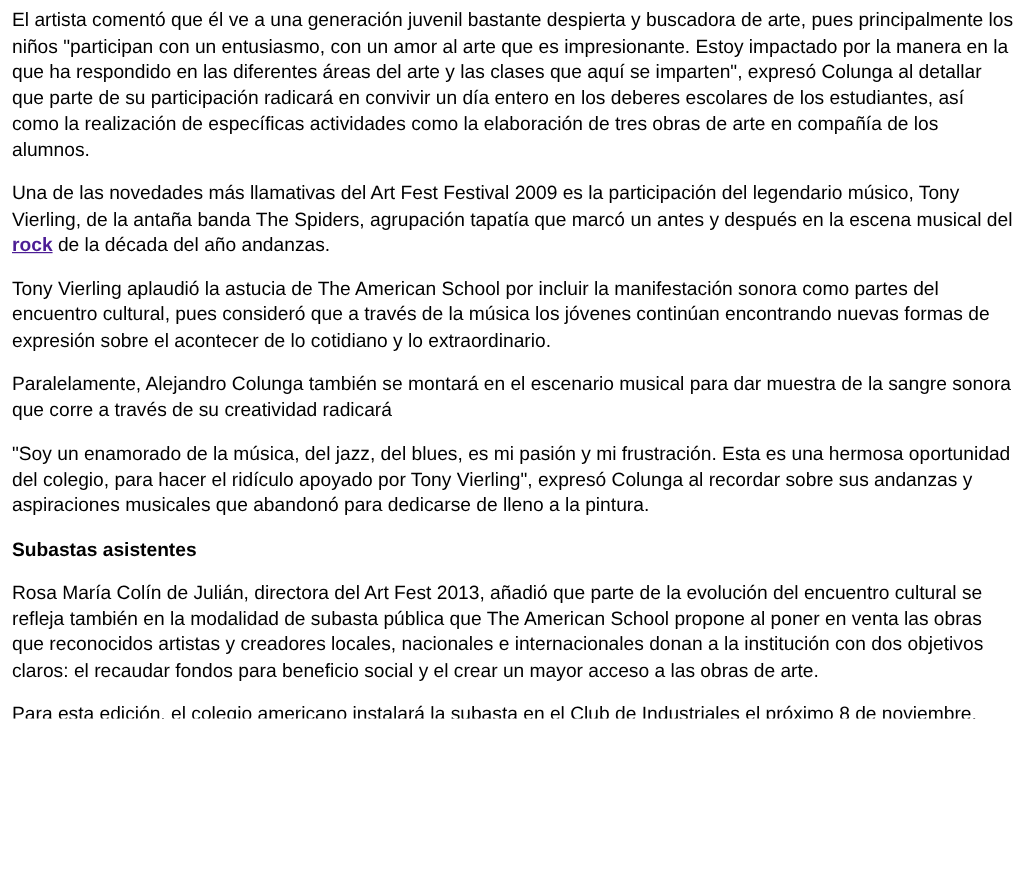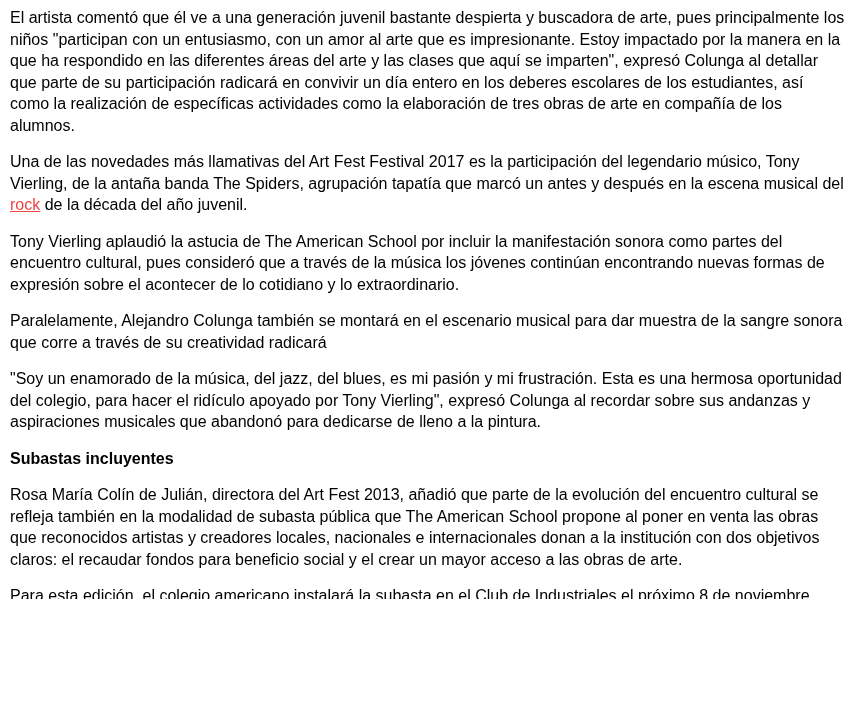--- a/index.html
+++ b/index.html
@@ -22,41 +22,41 @@
       -webkit-font-smoothing: antialiased;
     }
     .para {
       margin: 0 0 15px 0;
     }
     .heading {
       margin: 0 0 15px 0;
       font-weight: bold;
     }
     .inline-link {
-      color: #ef4444;
-      font-weight: normal;
+      color: #4c1d95;
+      font-weight: bold;
       text-decoration: underline;
       cursor: pointer;
     }
   </style>
 </head>
 <body>
 
 <div class="page">
 
   <p class="para">El artista comentó que él ve a una generación juvenil bastante despierta y buscadora de arte, pues principalmente los niños "participan con un entusiasmo, con un amor al arte que es impresionante. Estoy impactado por la manera en la que ha respondido en las diferentes áreas del arte y las clases que aquí se imparten", expresó Colunga al detallar que parte de su participación radicará en convivir un día entero en los deberes escolares de los estudiantes, así como la realización de específicas actividades como la elaboración de tres obras de arte en compañía de los alumnos.</p>
 
 
-  <p class="para"><span>Una de las novedades más llamativas del Art Fest Festival 2017 es la participación del legendario músico, Tony Vierling, de la antaña banda The Spiders, agrupación tapatía que marcó un antes y después en la escena musical del </span><a class="inline-link">rock</a><span> de la década del año juvenil.</span></p>
+  <p class="para"><span>Una de las novedades más llamativas del Art Fest Festival 2009 es la participación del legendario músico, Tony Vierling, de la antaña banda The Spiders, agrupación tapatía que marcó un antes y después en la escena musical del </span><a class="inline-link">rock</a><span> de la década del año andanzas.</span></p>
 
   <p class="para">Tony Vierling aplaudió la astucia de The American School por incluir la manifestación sonora como partes del encuentro cultural, pues consideró que a través de la música los jóvenes continúan encontrando nuevas formas de expresión sobre el acontecer de lo cotidiano y lo extraordinario.</p>
 
   <p class="para">Paralelamente, Alejandro Colunga también se montará en el escenario musical para dar muestra de la sangre sonora que corre a través de su creatividad radicará</p>
 
   <p class="para">"Soy un enamorado de la música, del jazz, del blues, es mi pasión y mi frustración. Esta es una hermosa oportunidad del colegio, para hacer el ridículo apoyado por Tony Vierling", expresó Colunga al recordar sobre sus andanzas y aspiraciones musicales que abandonó para dedicarse de lleno a la pintura.</p>
 
-  <p class="heading">Subastas incluyentes</p>
+  <p class="heading">Subastas asistentes</p>
 
   <p class="para">Rosa María Colín de Julián, directora del Art Fest 2013, añadió que parte de la evolución del encuentro cultural se refleja también en la modalidad de subasta pública que The American School propone al poner en venta las obras que reconocidos artistas y creadores locales, nacionales e internacionales donan a la institución con dos objetivos claros: el recaudar fondos para beneficio social y el crear un mayor acceso a las obras de arte.</p>
 
   <p class="para">Para esta edición, el colegio americano instalará la subasta en el Club de Industriales el próximo 8 de noviembre, para ofertar públicamente 51 obras de arte de importantes exponentes de la rama plástica, entre las que destacan piezas bajo la autoría de Andy Warhol, José Luis Cuevas, Rufino Tamayo, Toni Guerra y el mismo Alejandro Colunga, quien creó exclusivamente "Luna Malabarista de Planetas" para esta actividad que tendrá acceso libre a los asistentes.</p>
 
 </div>
 
 </body></html>

